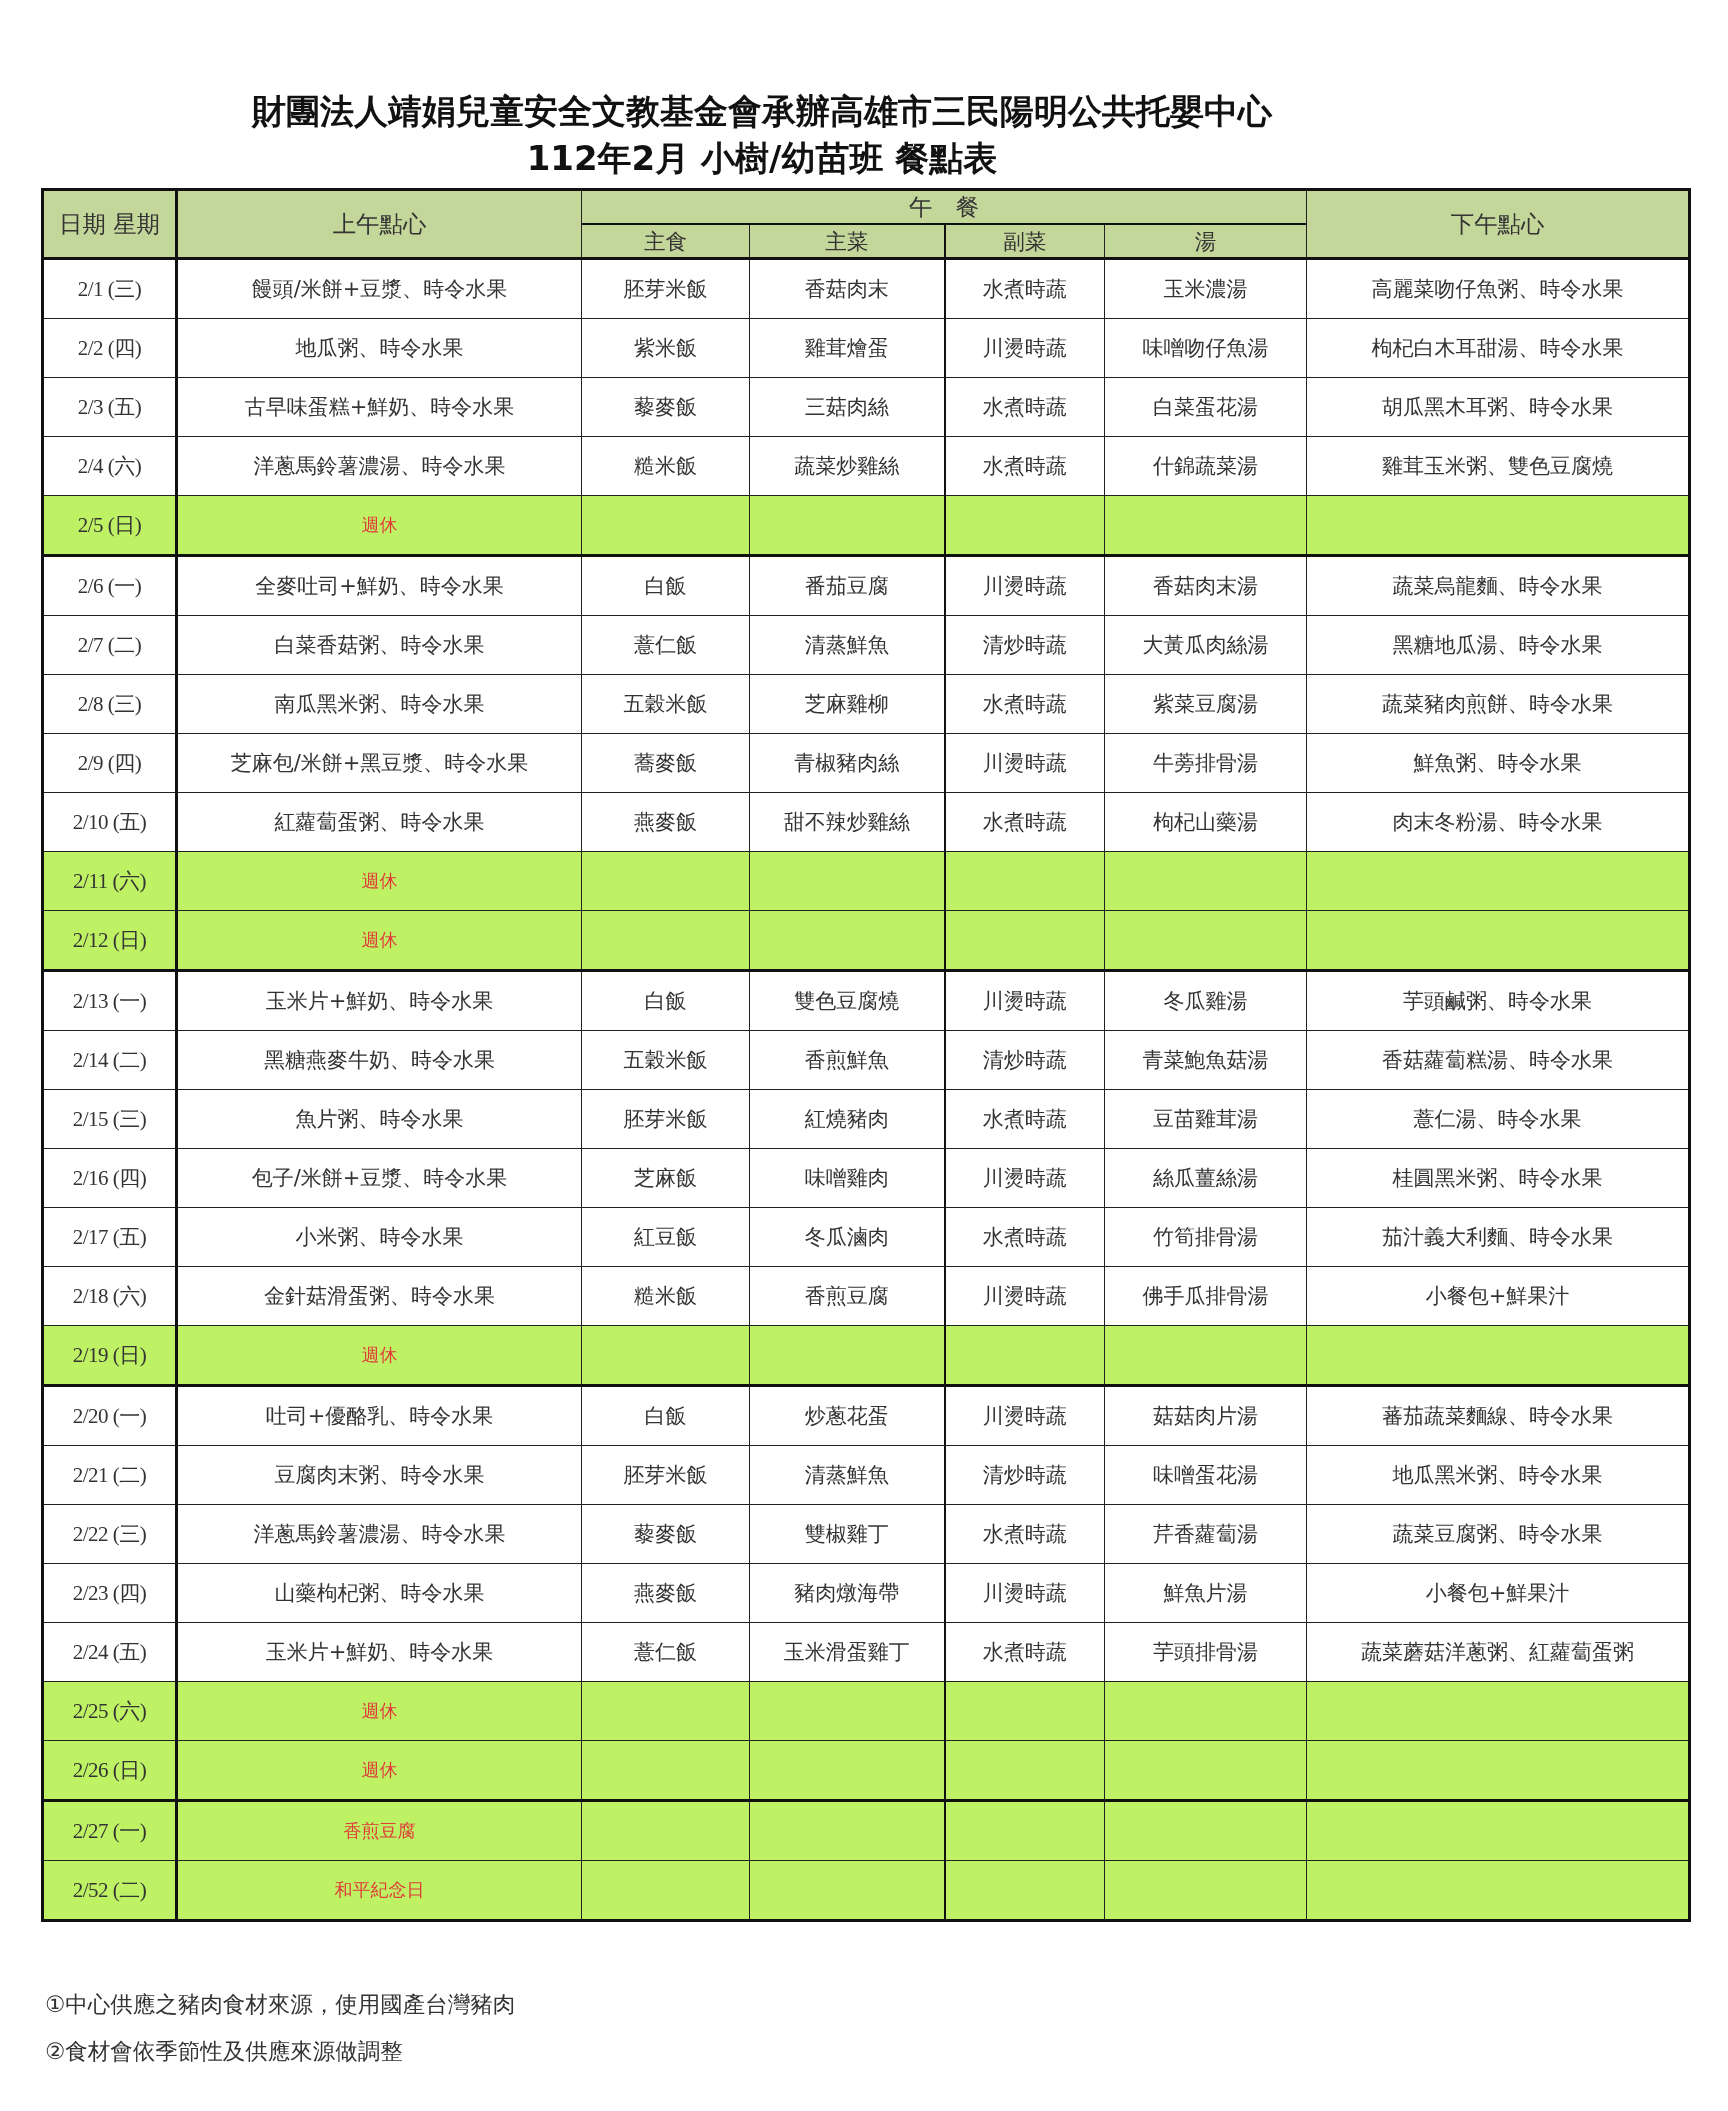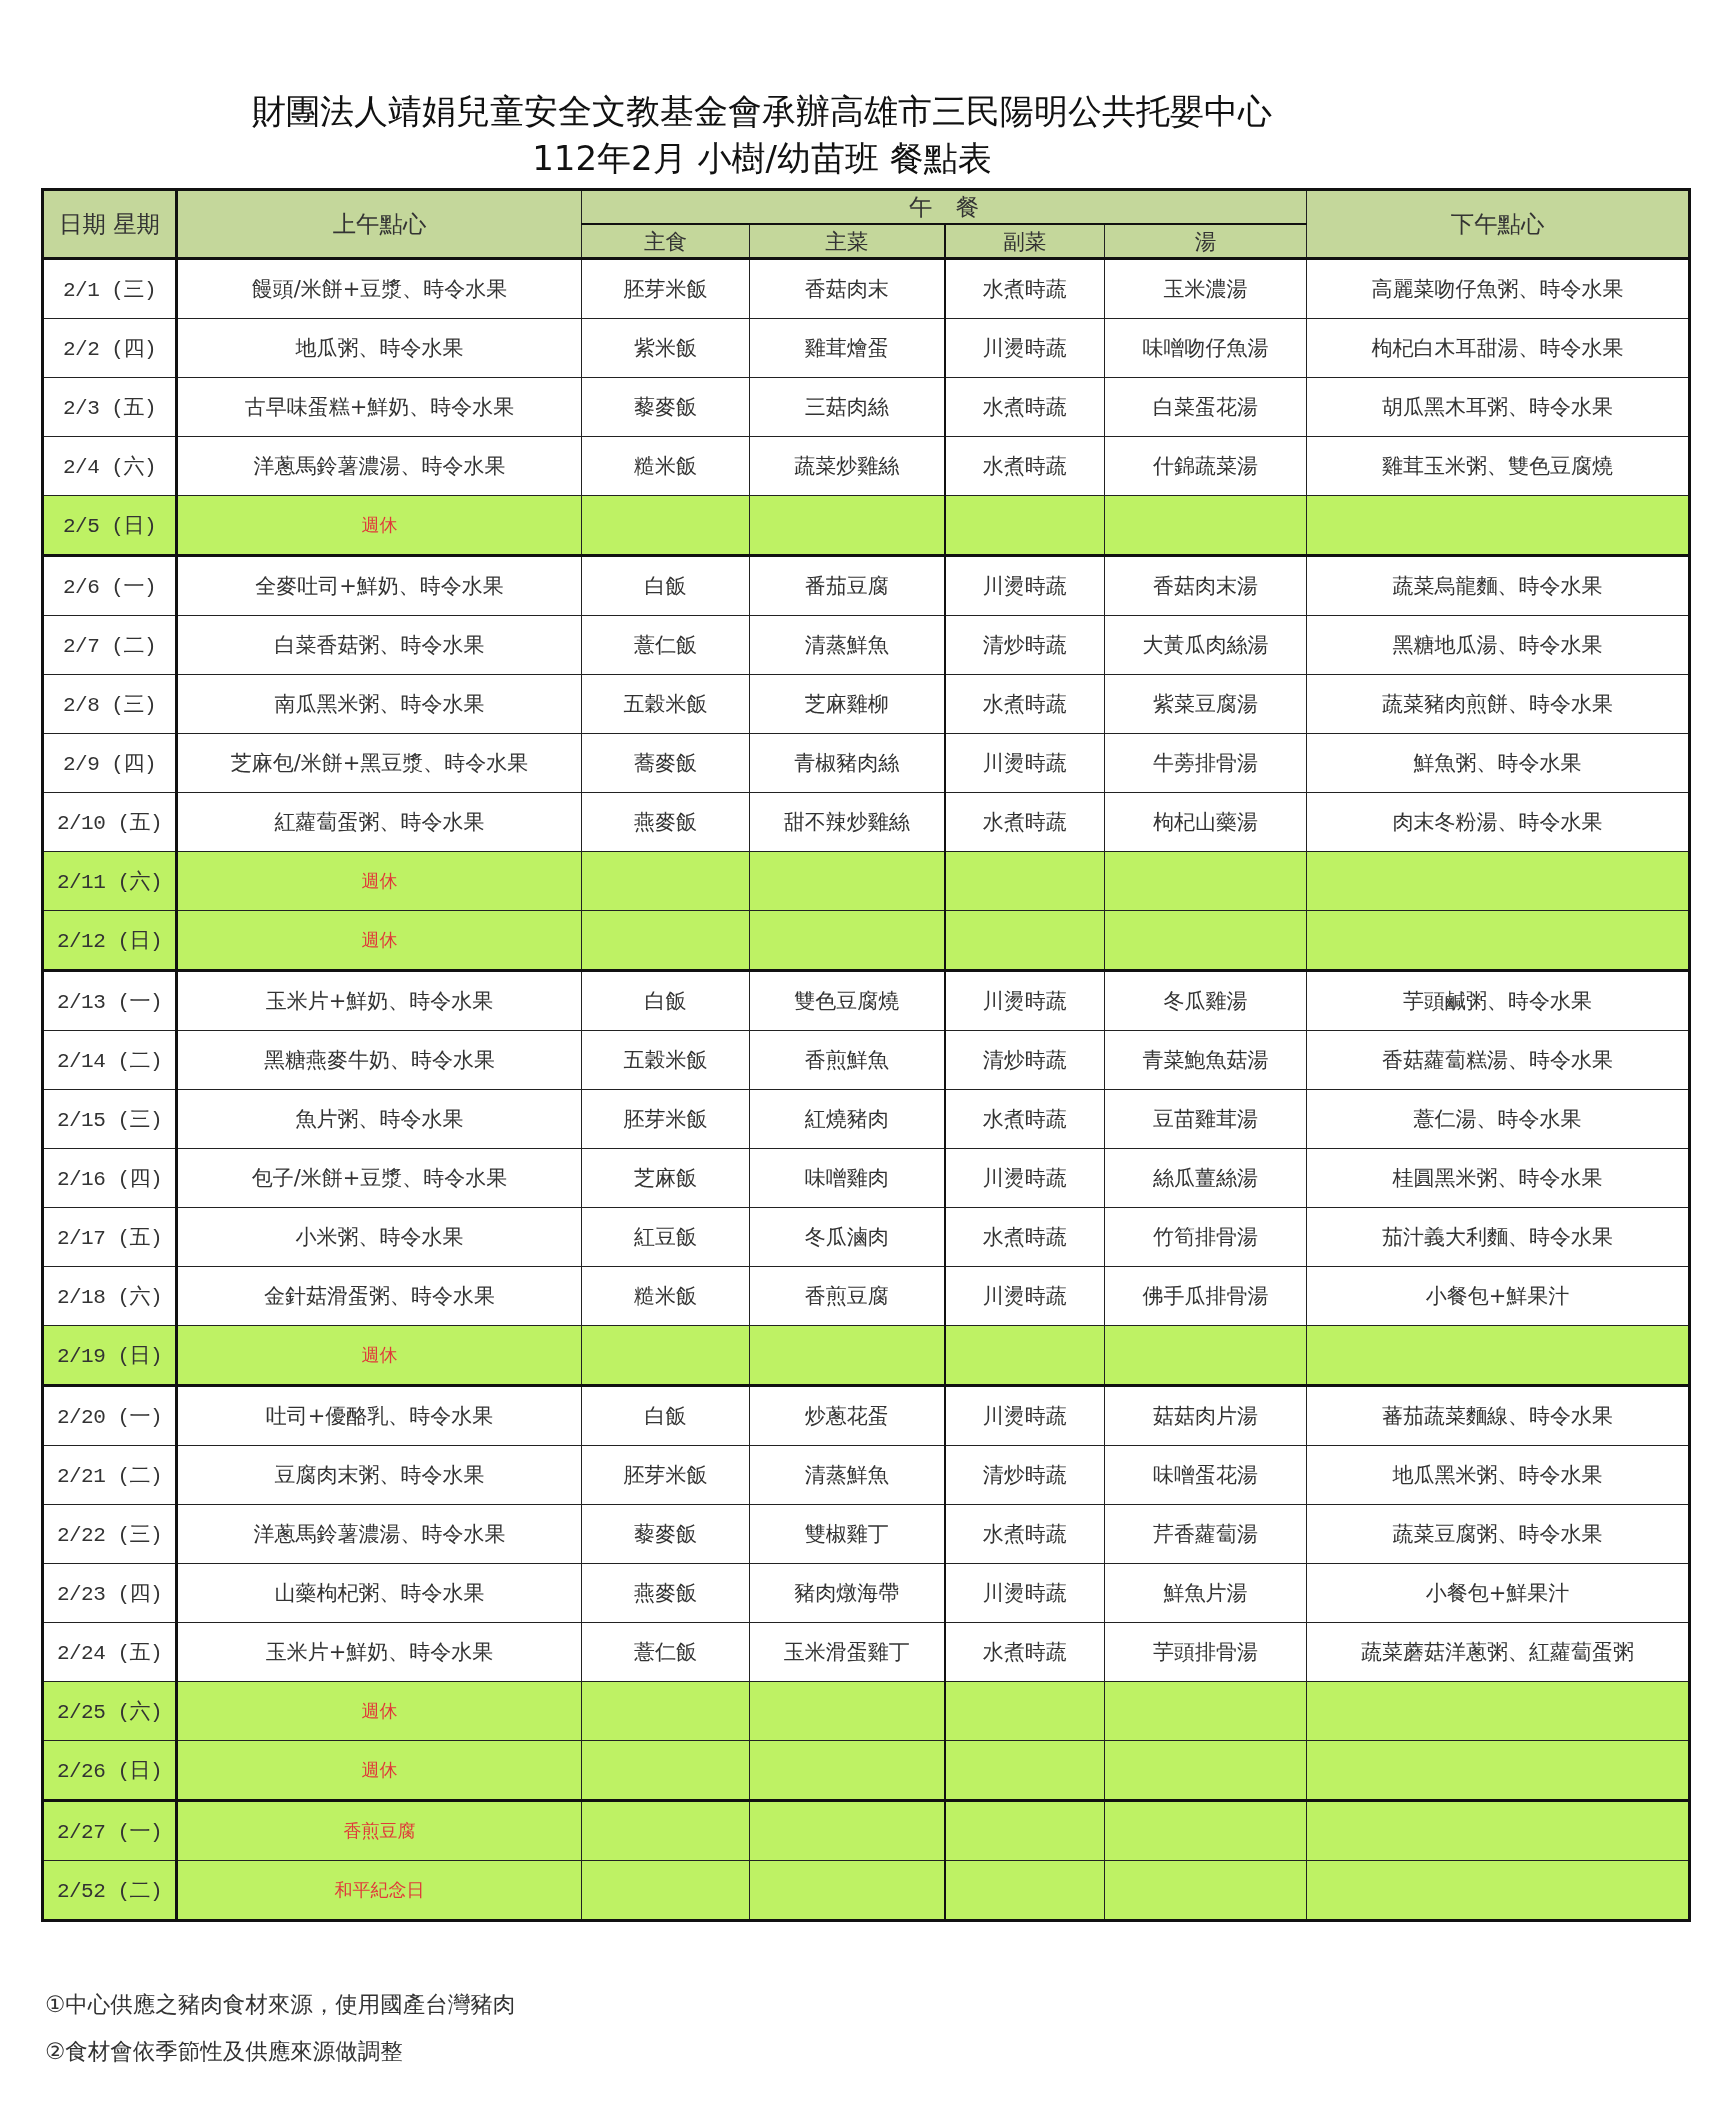--- a/index.html
+++ b/index.html
@@ -3,21 +3,21 @@
 <meta charset="utf-8">
 <style>
   html, body { margin: 0; padding: 0; background: #ffffff; }
   body {
     width: 1728px; height: 2112px; position: relative; overflow: hidden;
     font-family: "DejaVu Serif", "Liberation Serif", serif; color: #222;
   }
   .title {
     position: absolute; left: 0; width: 1524px; text-align: center;
     font-family: "DejaVu Sans", "Liberation Sans", sans-serif;
-    font-weight: normal; color: #111; letter-spacing: 0px;
+    font-weight: bold; color: #111; letter-spacing: 0px;
   }
   .title.t1 { top: 90px; font-size: 34px; line-height: 43px; }
   .title.t2 { top: 137px; font-size: 34px; line-height: 43px; }
 
   table.menu {
     position: absolute; left: 41px; top: 188px;
     width: 1648px; border-collapse: collapse; table-layout: fixed;
     border: 3.6px solid #111;
   }
   table.menu col.c-date { width: 134px; }
@@ -40,21 +40,21 @@
   table.menu thead tr.h2 th { height: 32px; font-size: 21.6px; }
   table.menu thead th.big { font-size: 25px; }
   table.menu thead tr.h1 th.lunch { border-bottom: 2.7px solid #111; }
   table.menu thead { border-bottom: 3.6px solid #111; }
   table.menu thead tr.h2 th { border-bottom: 3.6px solid #111; }
 
   table.menu tbody td {
     height: 58px; font-size: 21px; color: #333;
     font-family: "DejaVu Sans", "Liberation Sans", sans-serif;
   }
-  table.menu tbody td.date { font-family: Liberation Mono, monospace; font-size: 21px; letter-spacing: -0.5px; }
+  table.menu tbody td.date { font-family: Liberation Serif, serif; font-size: 21px; letter-spacing: -0.5px; }
   table.menu td.date, table.menu th.date { border-right: 3.6px solid #111; }
   table.menu td.pm, table.menu th.pm { border-left: 1.8px solid #222; }
   table.menu td.am, table.menu th.am { border-right: 1.8px solid #222; }
   table.menu td.side, table.menu th.side { border-left: 2.7px solid #111; }
 
   table.menu tbody tr.off td { background: #bef264; }
   table.menu tbody tr.week-end td { border-bottom: 3.6px solid #111; }
   table.menu tbody td.holiday { color: #e03a3a; font-size: 18px; margin-left: 18px; }
 
   .note {

